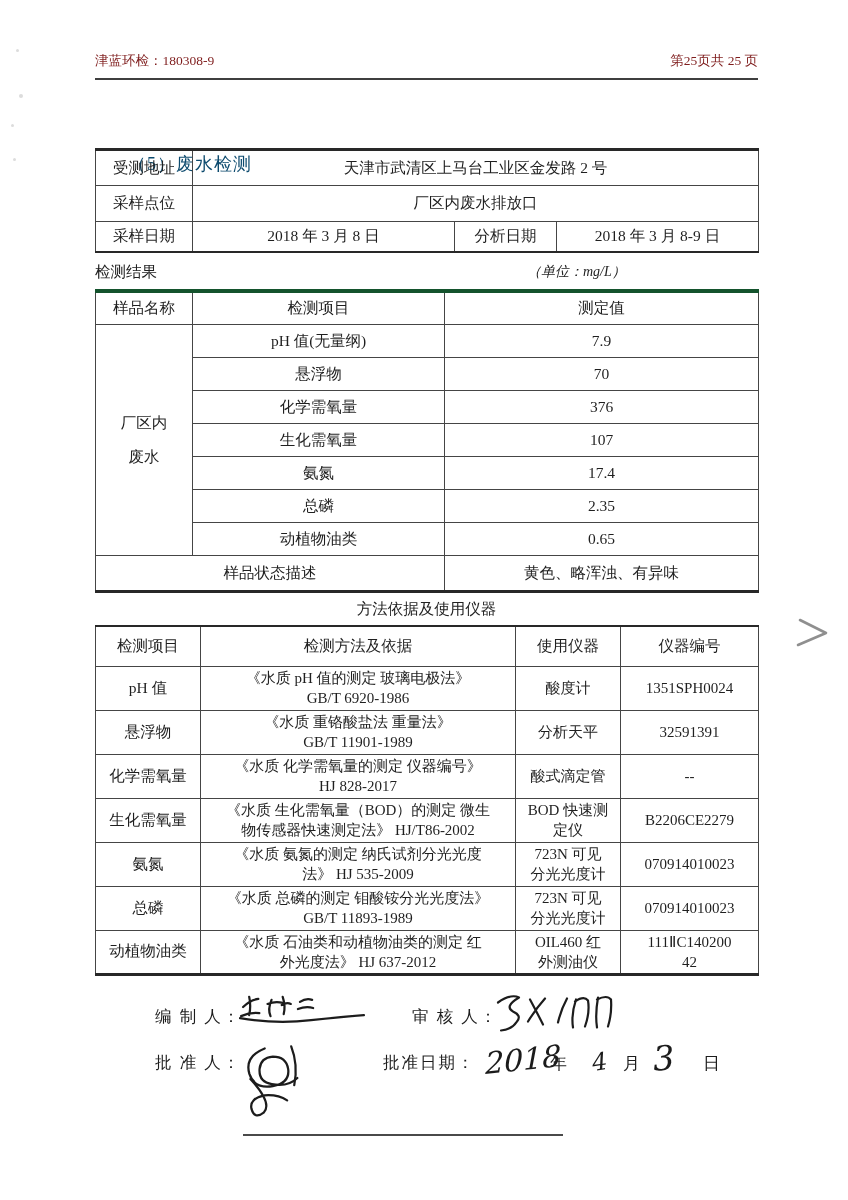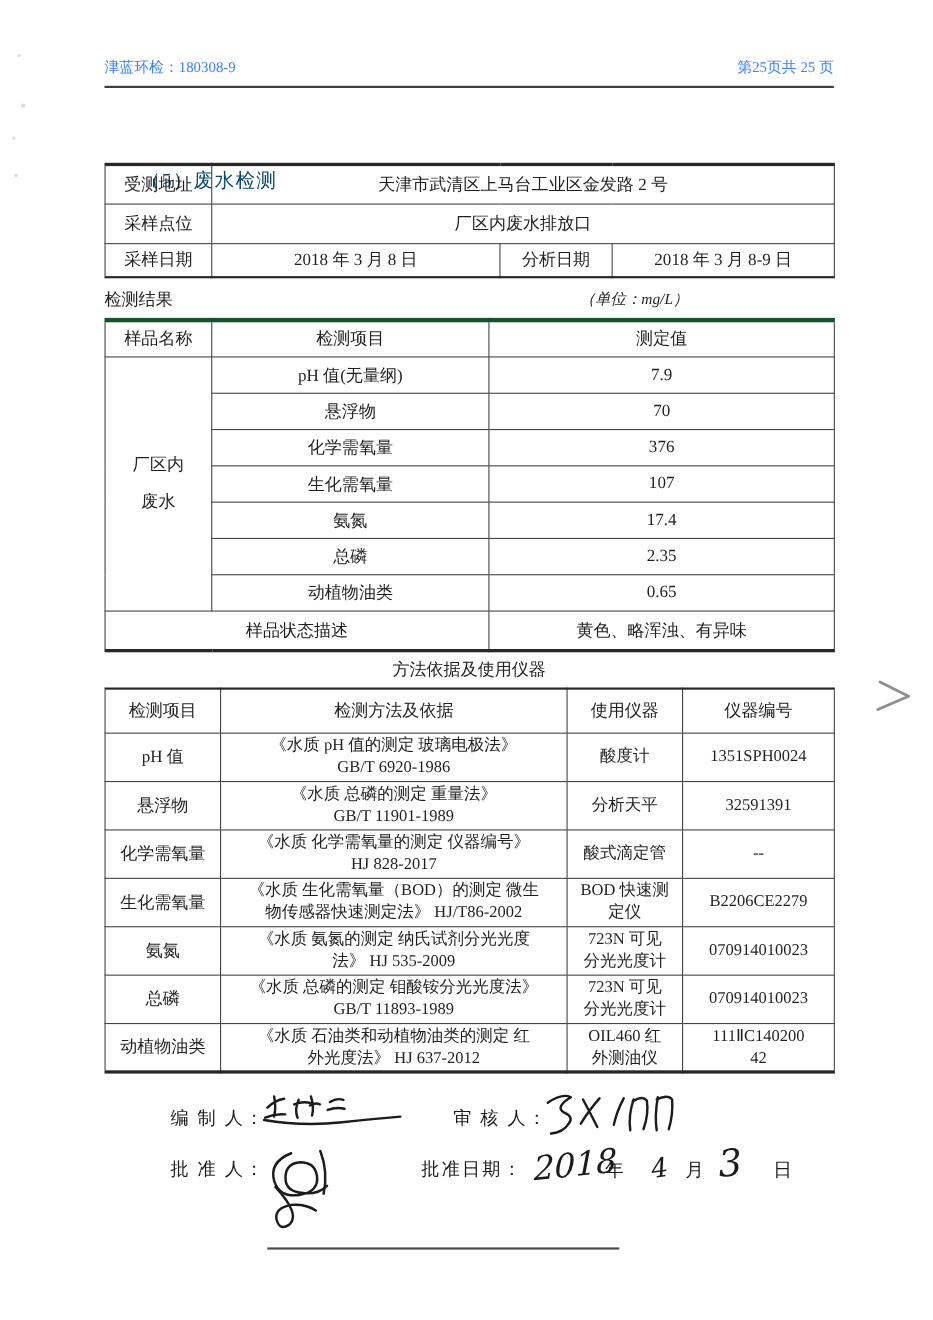--- a/index.html
+++ b/index.html
@@ -5,21 +5,21 @@
   html,body { margin:0; padding:0; background:#ffffff; }
   .page {
     position:relative; width:848px; height:1200px; background:#ffffff;
     font-family:"Liberation Serif", serif; color:#222; overflow:hidden;
   }
   
   .pg-header {
     position:absolute; left:95px; top:52px; width:663px;
     display:flex; justify-content:space-between; align-items:flex-end;
     font-size:13.5px; padding-bottom:8px; border-bottom:2px solid #3f3f3f;
-    color:#3b82f6;
+    color:#7f1d1d;
   }
   .heading {
     position:absolute; left:128px; top:110px; font-size:18px; letter-spacing:1px; color:#0c4a6e;margin-top:42px;
   }
   .tables { position:absolute; left:95px; top:148px; width:663px; }
   table { border-collapse:collapse; table-layout:fixed; width:663px; }
   td {
     border:1px solid #454545; text-align:center; vertical-align:middle;
     font-size:15.5px; padding:0 4px; color:#1f1f1f; overflow:hidden;
   }
@@ -177,21 +177,21 @@
           <div></div>
         </td>
         <td class="serial-cell">
           <div>1351SPH0024</div>
           <div></div>
         </td>
       </tr>
       <tr class="r44">
         <td>悬浮物</td>
         <td class="method-cell">
-          <div>《水质  总磷的测定  重量法》</div>
+          <div>《水质  重铬酸盐法  重量法》</div>
           <div>GB/T 11901-1989</div>
         </td>
         <td class="inst-cell">
           <div>分析天平</div>
           <div></div>
         </td>
         <td class="serial-cell">
           <div>32591391</div>
           <div></div>
         </td>

